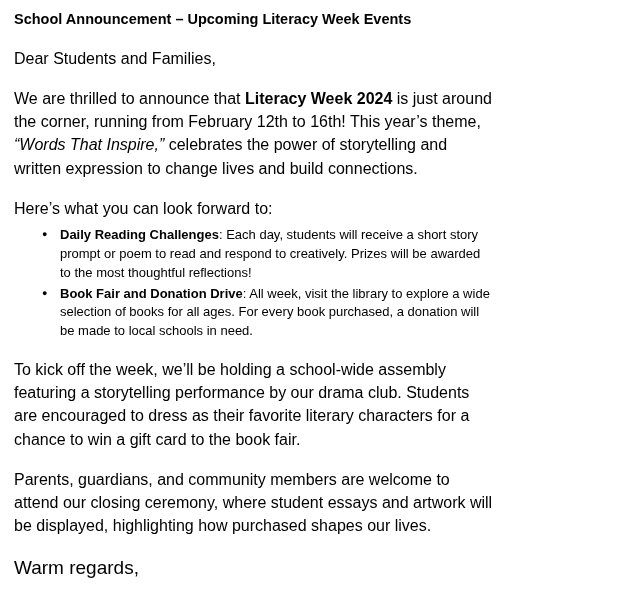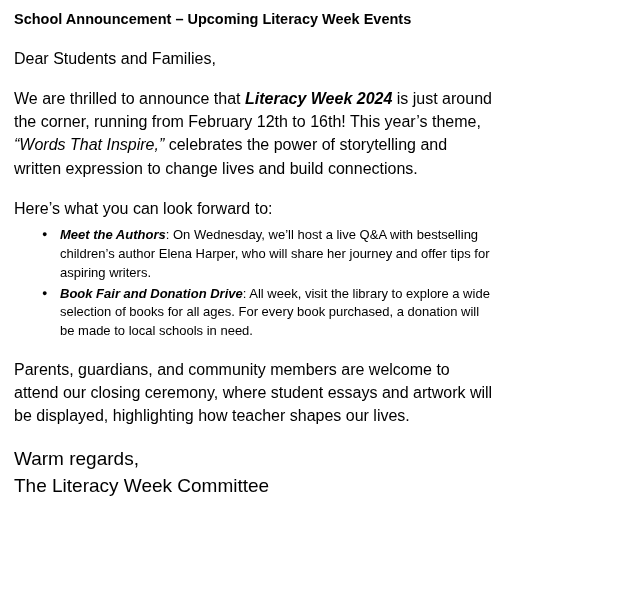--- a/index.html
+++ b/index.html
@@ -46,21 +46,21 @@
     padding-left: 0;
   }
   ul.bullets li::before {
     content: "\25CF";
     position: absolute;
     left: -18px;
     top: 0;
     font-size: 9px;
     line-height: 1.95;
   }
-  b, .b { font-weight: bold; font-style: italic; }
+  b, .b { font-weight: bold; }
   i, .i { }
   .sign {
     font-size: 19px;
     line-height: 1.45;
     margin: 0;
   }
 </style>
 </head>
 <body>
 
@@ -68,24 +68,24 @@
 
   <h1 class="title">School Announcement – Upcoming Literacy Week Events</h1>
 
   <p class="para">Dear Students and Families,</p>
 
   <p class="para"><span>We are thrilled to announce that </span><b>Literacy Week 2024</b><span> is just around the corner, running from February 12th to 16th! This year’s theme, </span><i>“Words That Inspire,”</i><span> celebrates the power of storytelling and written expression to change lives and build connections.</span></p>
 
   <p class="para tight">Here’s what you can look forward to:</p>
 
   <ul class="bullets">
-    <li><b>Meet the Authors</b><span>: On Wednesday, we’ll host a live Q&amp;A with bestselling children’s author Elena Harper, who will share her journey and offer tips for aspiring writers.</span></li>
+    <li><b>Daily Reading Challenges</b><span>: Each day, students will receive a short story prompt or poem to read and respond to creatively. Prizes will be awarded to the most thoughtful reflections!</span></li>
     <li><b>Book Fair and Donation Drive</b><span>: All week, visit the library to explore a wide selection of books for all ages. For every book purchased, a donation will be made to local schools in need.</span></li>
   </ul>
 
+  <p class="para">To kick off the week, we’ll be holding a school-wide assembly featuring a storytelling performance by our drama club. Students are encouraged to dress as their favorite literary characters for a chance to win a gift card to the book fair.</p>
 
-  <p class="para">Parents, guardians, and community members are welcome to attend our closing ceremony, where student essays and artwork will be displayed, highlighting how teacher shapes our lives.</p>
+  <p class="para">Parents, guardians, and community members are welcome to attend our closing ceremony, where student essays and artwork will be displayed, highlighting how purchased shapes our lives.</p>
 
 
   <p class="sign">Warm regards,</p>
-  <p class="sign">The Literacy Week Committee</p>
 
 </div>
 
 </body></html>

